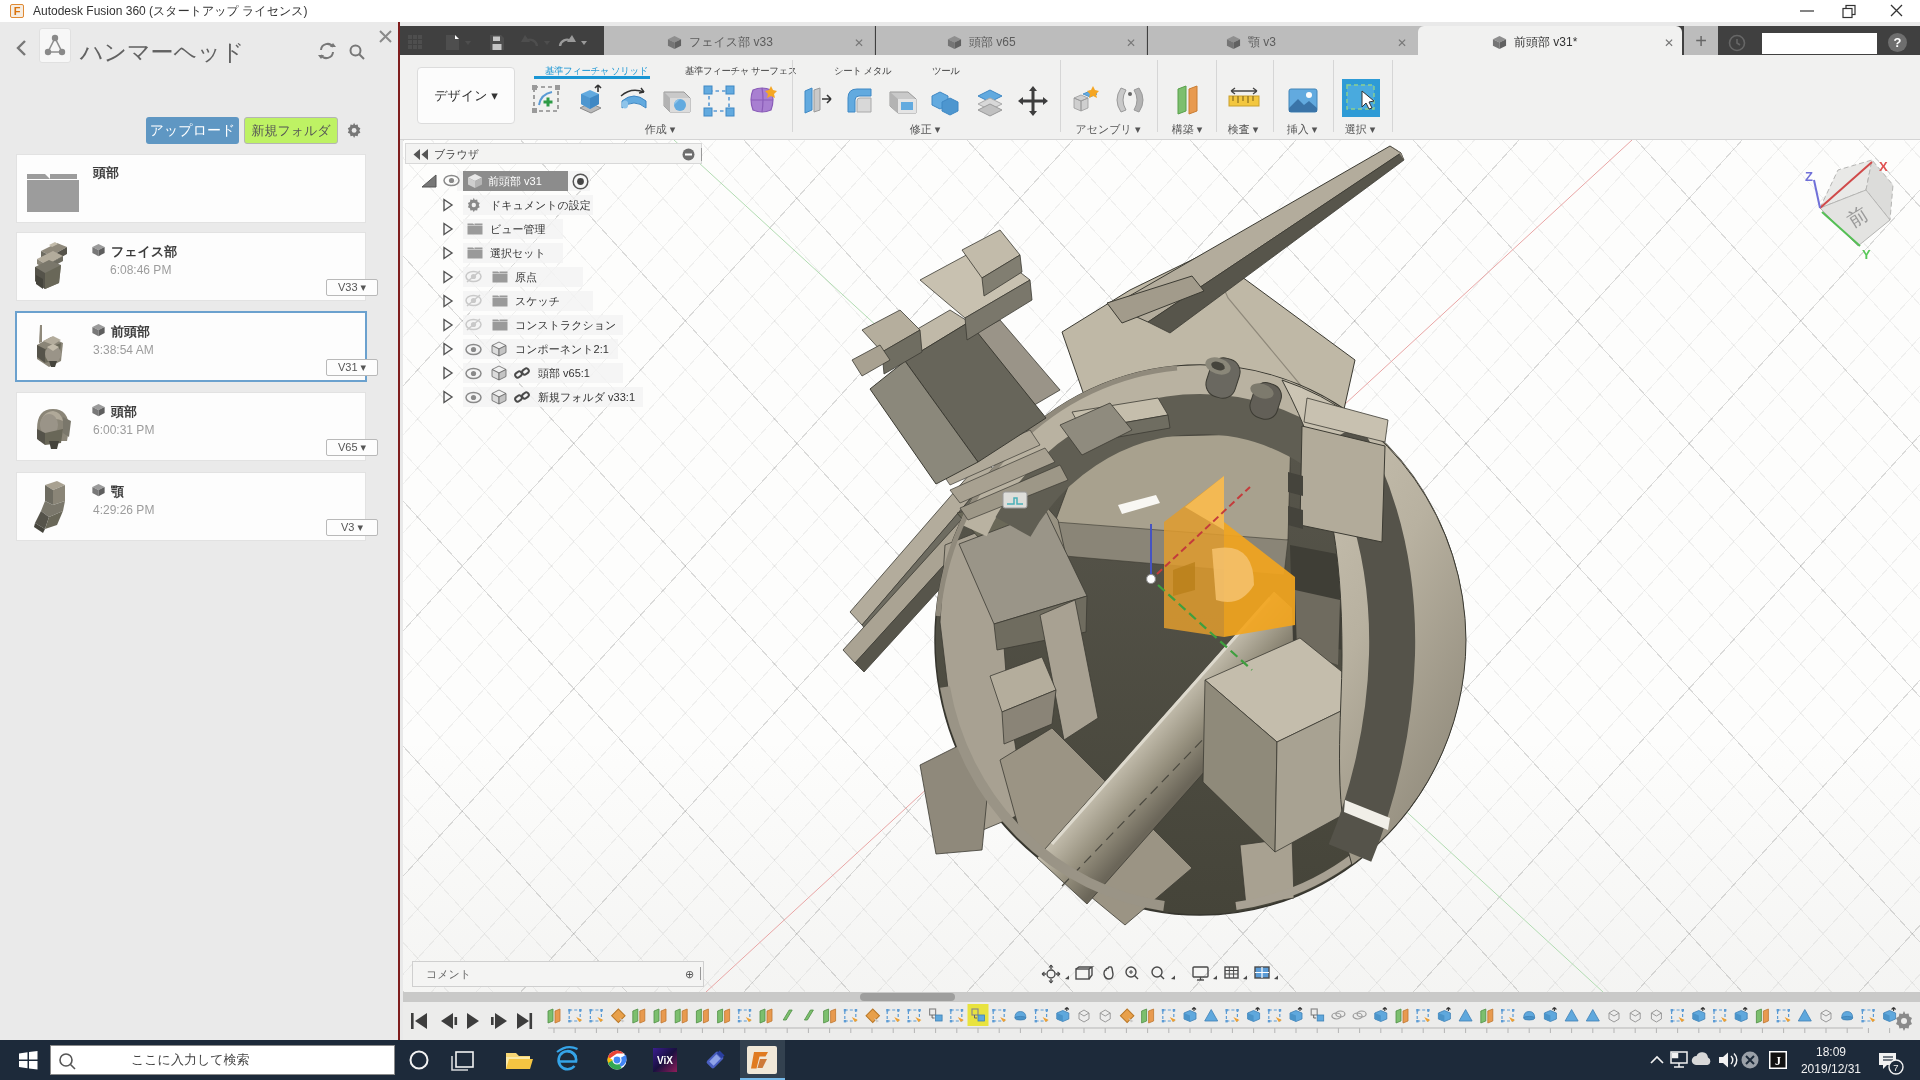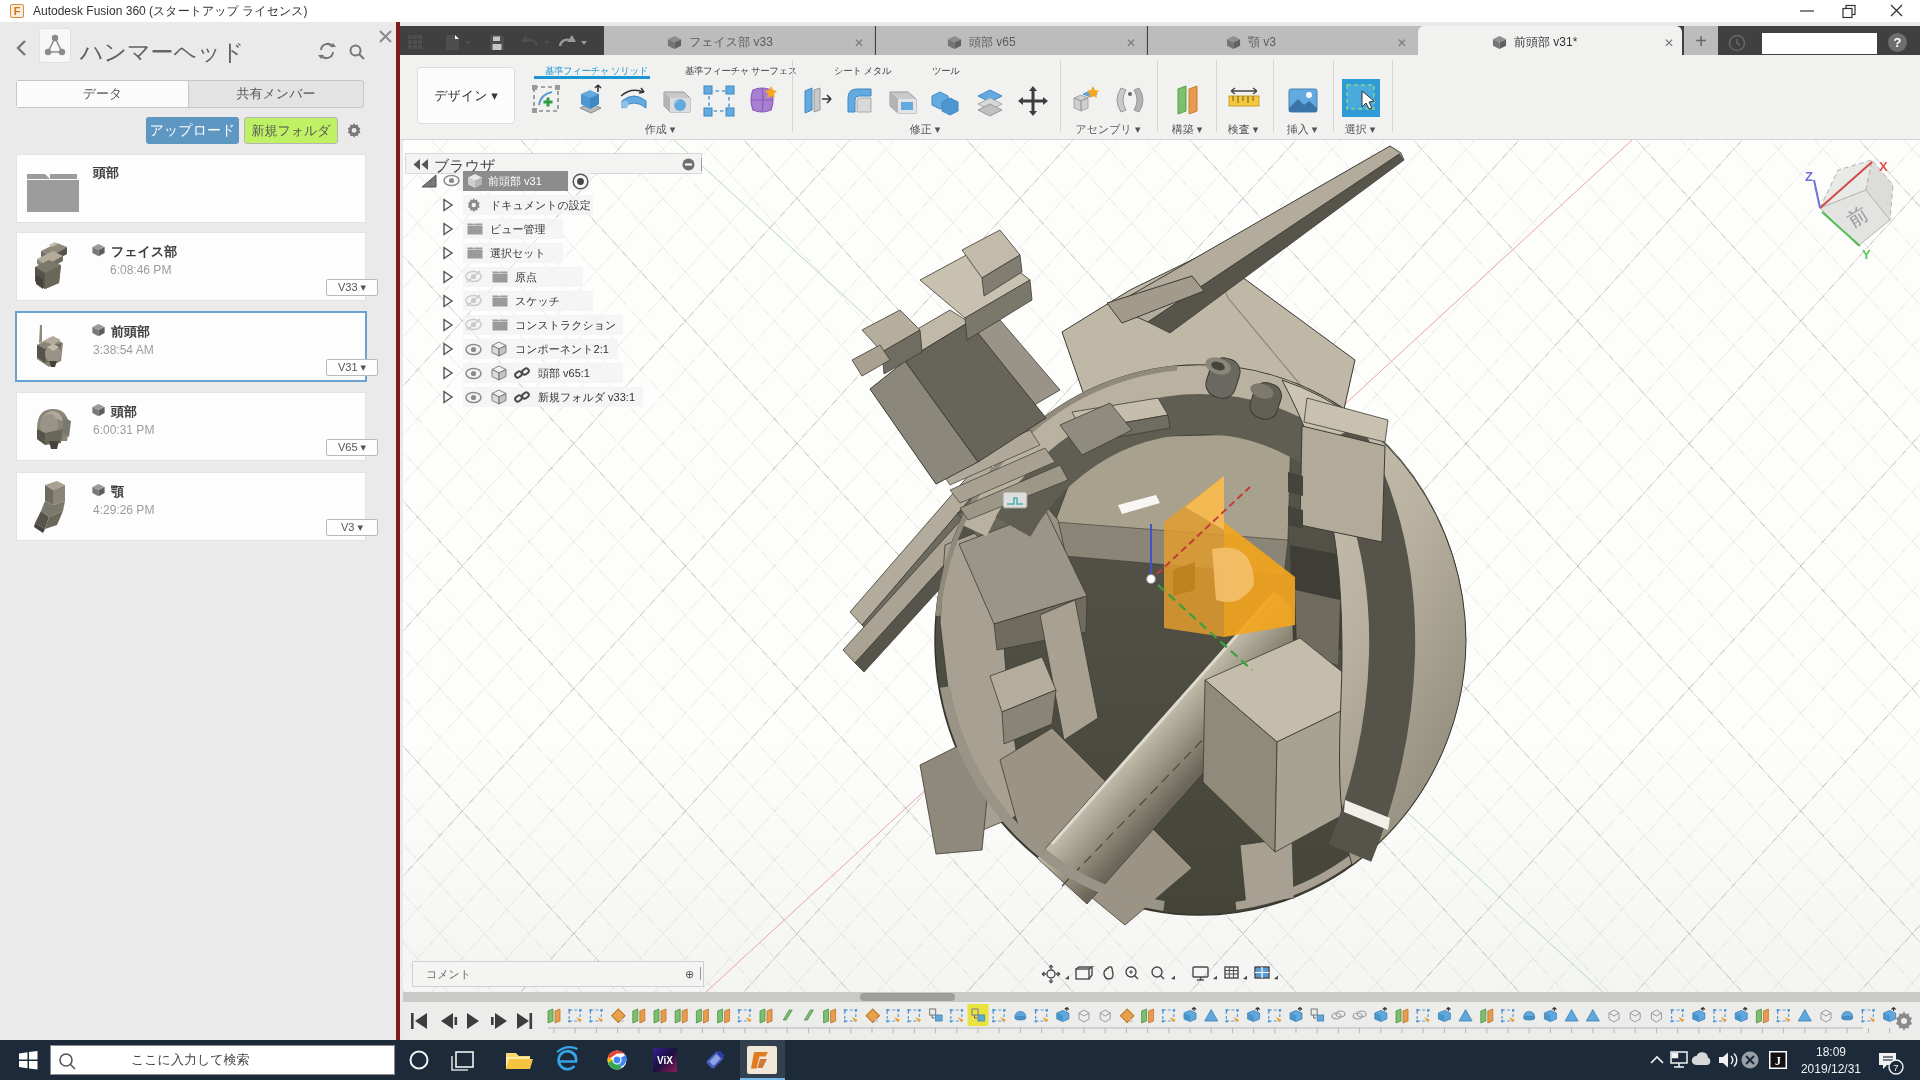--- a/index.html
+++ b/index.html
@@ -6,21 +6,21 @@
 html,body { width:1920px; height:1080px; overflow:hidden; font-family:"Liberation Sans", sans-serif; }
 body { position:relative; background:#e9e9e9; }
 .abs { position:absolute; }
 
 
 #titlebar { left:0; top:0; width:1920px; height:22px; background:#fff; }
 #titlebar .logo { left:10px; top:4px; width:14px; height:14px; background:#f6ede2; border:1px solid #e08a33; border-radius:2px; color:#d9730d; font-size:11px; font-weight:bold; text-align:center; line-height:13px; }
 #titlebar .ttext { left:33px; top:3px; font-size:12px; color:#333; }
 
 
-#datapanel { left:0; top:22px; width:400px; height:1018px; background:#eaeaea; border-right:4px solid #7f1d1d; }
+#datapanel { left:0; top:22px; width:400px; height:1018px; background:#eaeaea; border-right:2px solid #7f1d1d; }
 #dp-head { position:relative; height:58px; }
 .card { position:absolute; left:16px; width:350px; background:#fdfdfd; border:1px solid #e2e2e2; }
 
 
 #app { left:400px; top:22px; width:1520px; height:1018px; }
 #tabstrip { position:absolute; left:0; top:4px; width:1520px; height:33px; background:#404040; }
 .doctab { position:absolute; top:0; height:33px; background:#bcbcbc; border-right:1px solid #aeaeae; color:#5c5c5c; font-size:12px; }
 .doctab.active { background:#f1f1f0; border-radius:6px 6px 0 0; border-right:none; color:#333; }
 .tabx { position:absolute; top:10px; font-size:12px; color:#777; }
 #ribbon { position:absolute; left:0; top:33px; width:1520px; height:85px; background:#f1f1f0; border-bottom:1px solid #d4d4d4; }
@@ -31,21 +31,21 @@
 #viewport { left:403px; top:140px; width:1517px; height:852px; background-color:#fdfdfc;
   background-image:
    linear-gradient(to bottom, rgba(0,0,0,0) 70%, rgba(80,80,70,0.05)),
    repeating-linear-gradient(47.7deg, rgba(0,0,0,0.09) 0px, rgba(0,0,0,0.09) 1px, transparent 1px, transparent 165px),
    repeating-linear-gradient(132.3deg, rgba(0,0,0,0.09) 0px, rgba(0,0,0,0.09) 1px, transparent 1px, transparent 165px),
    repeating-linear-gradient(47.7deg, rgba(0,0,0,0.05) 0px, rgba(0,0,0,0.05) 1px, transparent 1px, transparent 33px),
    repeating-linear-gradient(132.3deg, rgba(0,0,0,0.05) 0px, rgba(0,0,0,0.05) 1px, transparent 1px, transparent 33px);
 }
 
 #browser { left:405px; top:143px; width:297px; }
-#bhead { position:relative; height:21px; background:#f3f3f2; border:1px solid #d8d8d8; font-size:15px; color:#444;margin-top:10px; }
+#bhead { position:relative; height:21px; background:#f3f3f2; border:1px solid #d8d8d8; font-size:11px; color:#444; }
 .brow { position:absolute; left:0; width:297px; height:24px; font-size:11px; color:#333; white-space:nowrap; }
 .brow .bg { position:absolute; left:0; top:2px; height:20px; background:rgba(243,243,242,0.8); }
 
 
 #comment { left:412px; top:961px; width:292px; height:26px; background:#f4f4f3; border:1px solid #cfcfcf; font-size:11px; color:#666; line-height:24px; padding-left:13px; }
 
 
 #strip { left:403px; top:992px; width:1517px; height:10px; background:#c9c9c8; }
 #timeline { left:403px; top:1002px; width:1517px; height:38px; background:#ececeb; }
 
@@ -96,24 +96,20 @@
       </svg>
     <svg class="abs" style="left:348px;top:21px;width:18px;height:18px">
         <circle cx="7.5" cy="7.5" r="5" fill="none" stroke="#777" stroke-width="2"></circle>
         <line x1="11" y1="11" x2="16" y2="16" stroke="#777" stroke-width="2"></line>
       </svg>
     <svg class="abs" style="left:378px;top:7px;width:16px;height:16px">
         <path d="M2 2 L13 13 M13 2 L2 13" stroke="#8a8a8a" stroke-width="2"></path>
       </svg>
   </div>
 
-  <div class="abs" style="left:16px;top:58px;width:348px;height:28px;border:1px solid #c6c6c6;border-radius:3px;background:#e3e3e3">
-    <div class="abs" style="left:0;top:0;width:172px;height:26px;background:#fbfbfb;border-right:1px solid #c6c6c6;text-align:center;line-height:26px;font-size:13px;color:#555">データ</div>
-    <div class="abs" style="left:172px;top:0;width:174px;height:26px;text-align:center;line-height:26px;font-size:13px;color:#555">共有メンバー</div>
-  </div>
 
   <div class="abs" style="left:146px;top:95px;width:93px;height:27px;background:#5f97c3;border-radius:3px;color:#fff;font-size:14px;text-align:center;line-height:27px">アップロード</div>
   <div class="abs" style="left:244px;top:95px;width:94px;height:27px;background:#bef264;border:1px solid #b5b5b5;border-radius:3px;color:#555;font-size:13px;text-align:center;line-height:25px">新規フォルダ</div>
   <svg class="abs" style="left:346px;top:99px;width:18px;height:18px">
       <path d="M9 2 L10.2 4.5 L13 4 L13.5 6.8 L16 8 L14.8 10.5 L16 13 L13.5 14.2 L13 17 L10.2 16.5 L9 19 L7.8 16.5 L5 17 L4.5 14.2 L2 13 L3.2 10.5 L2 8 L4.5 6.8 L5 4 L7.8 4.5 Z" fill="#777" transform="scale(0.9)"></path>
       <circle cx="8.1" cy="9.4" r="2.4" fill="#eaeaea"></circle>
     </svg>
 
   <div class="card" style="top:132px;height:69px">
     <svg class="abs" style="left:8px;top:13px;width:56px;height:46px">

